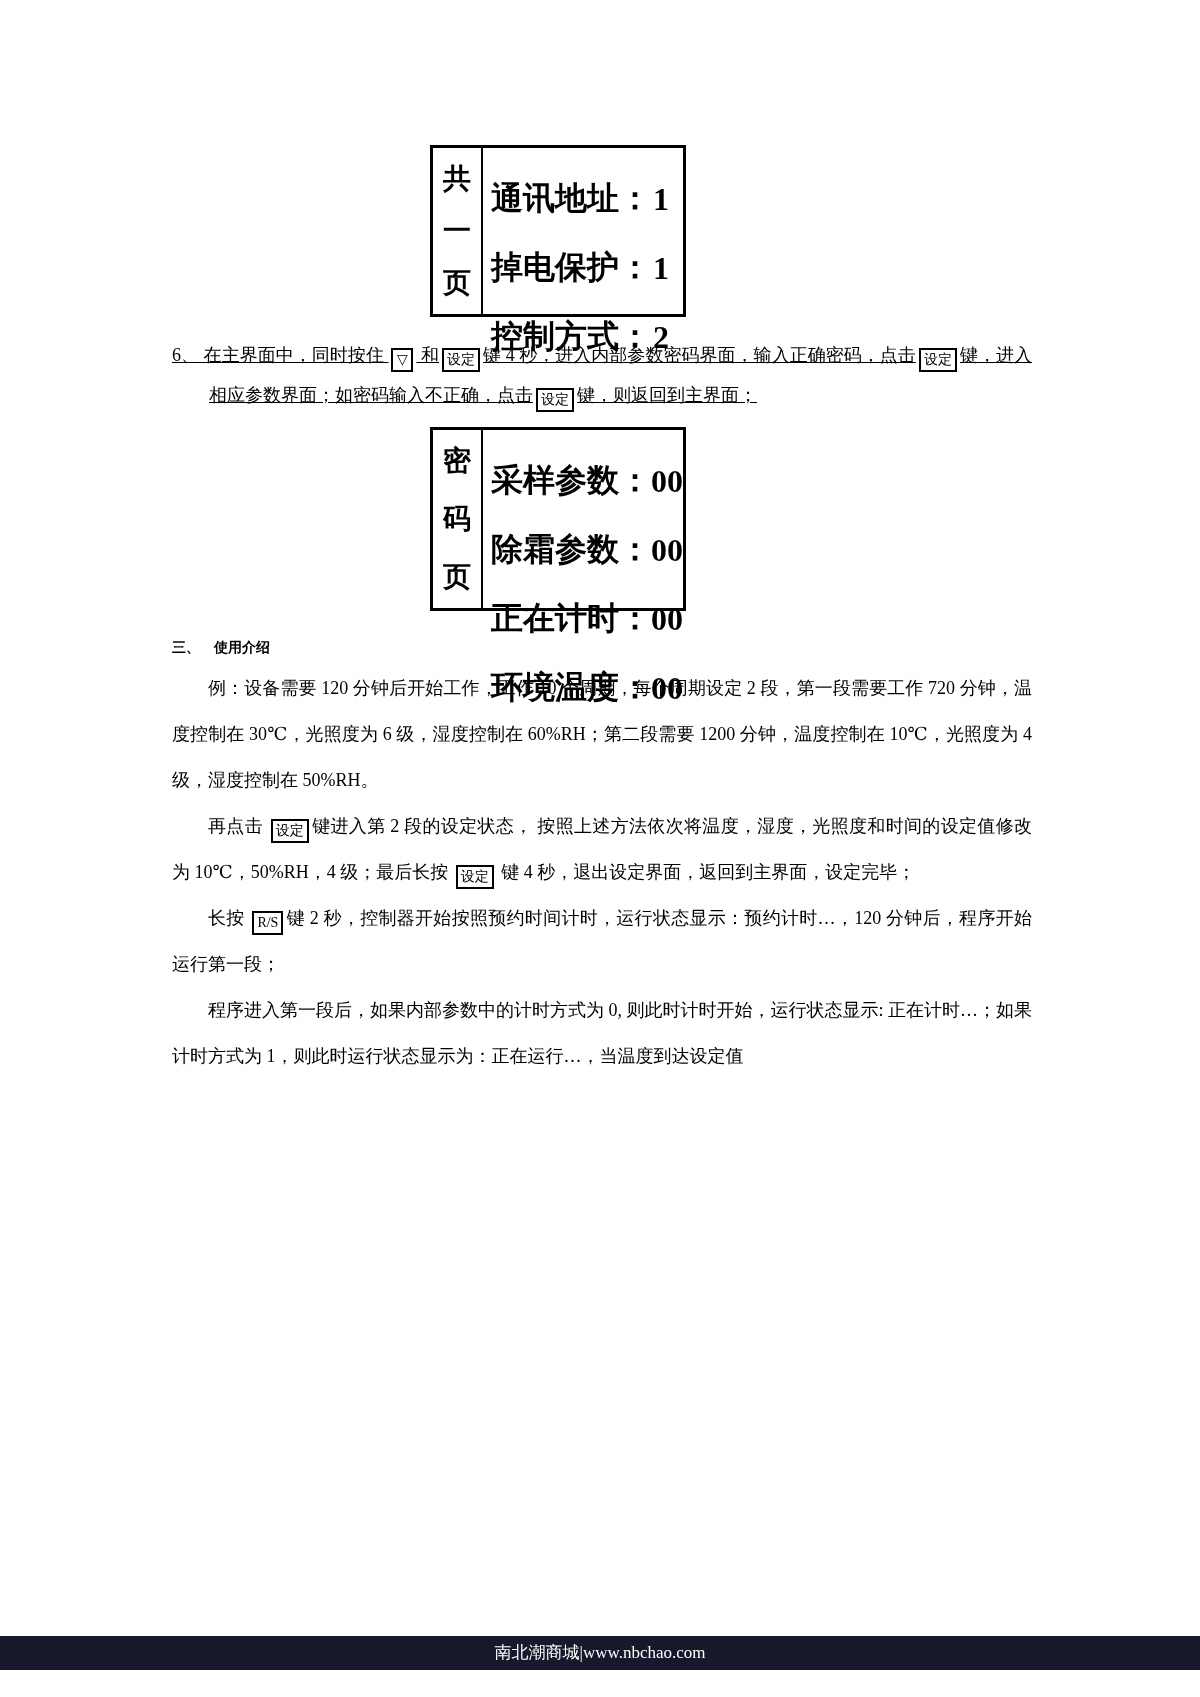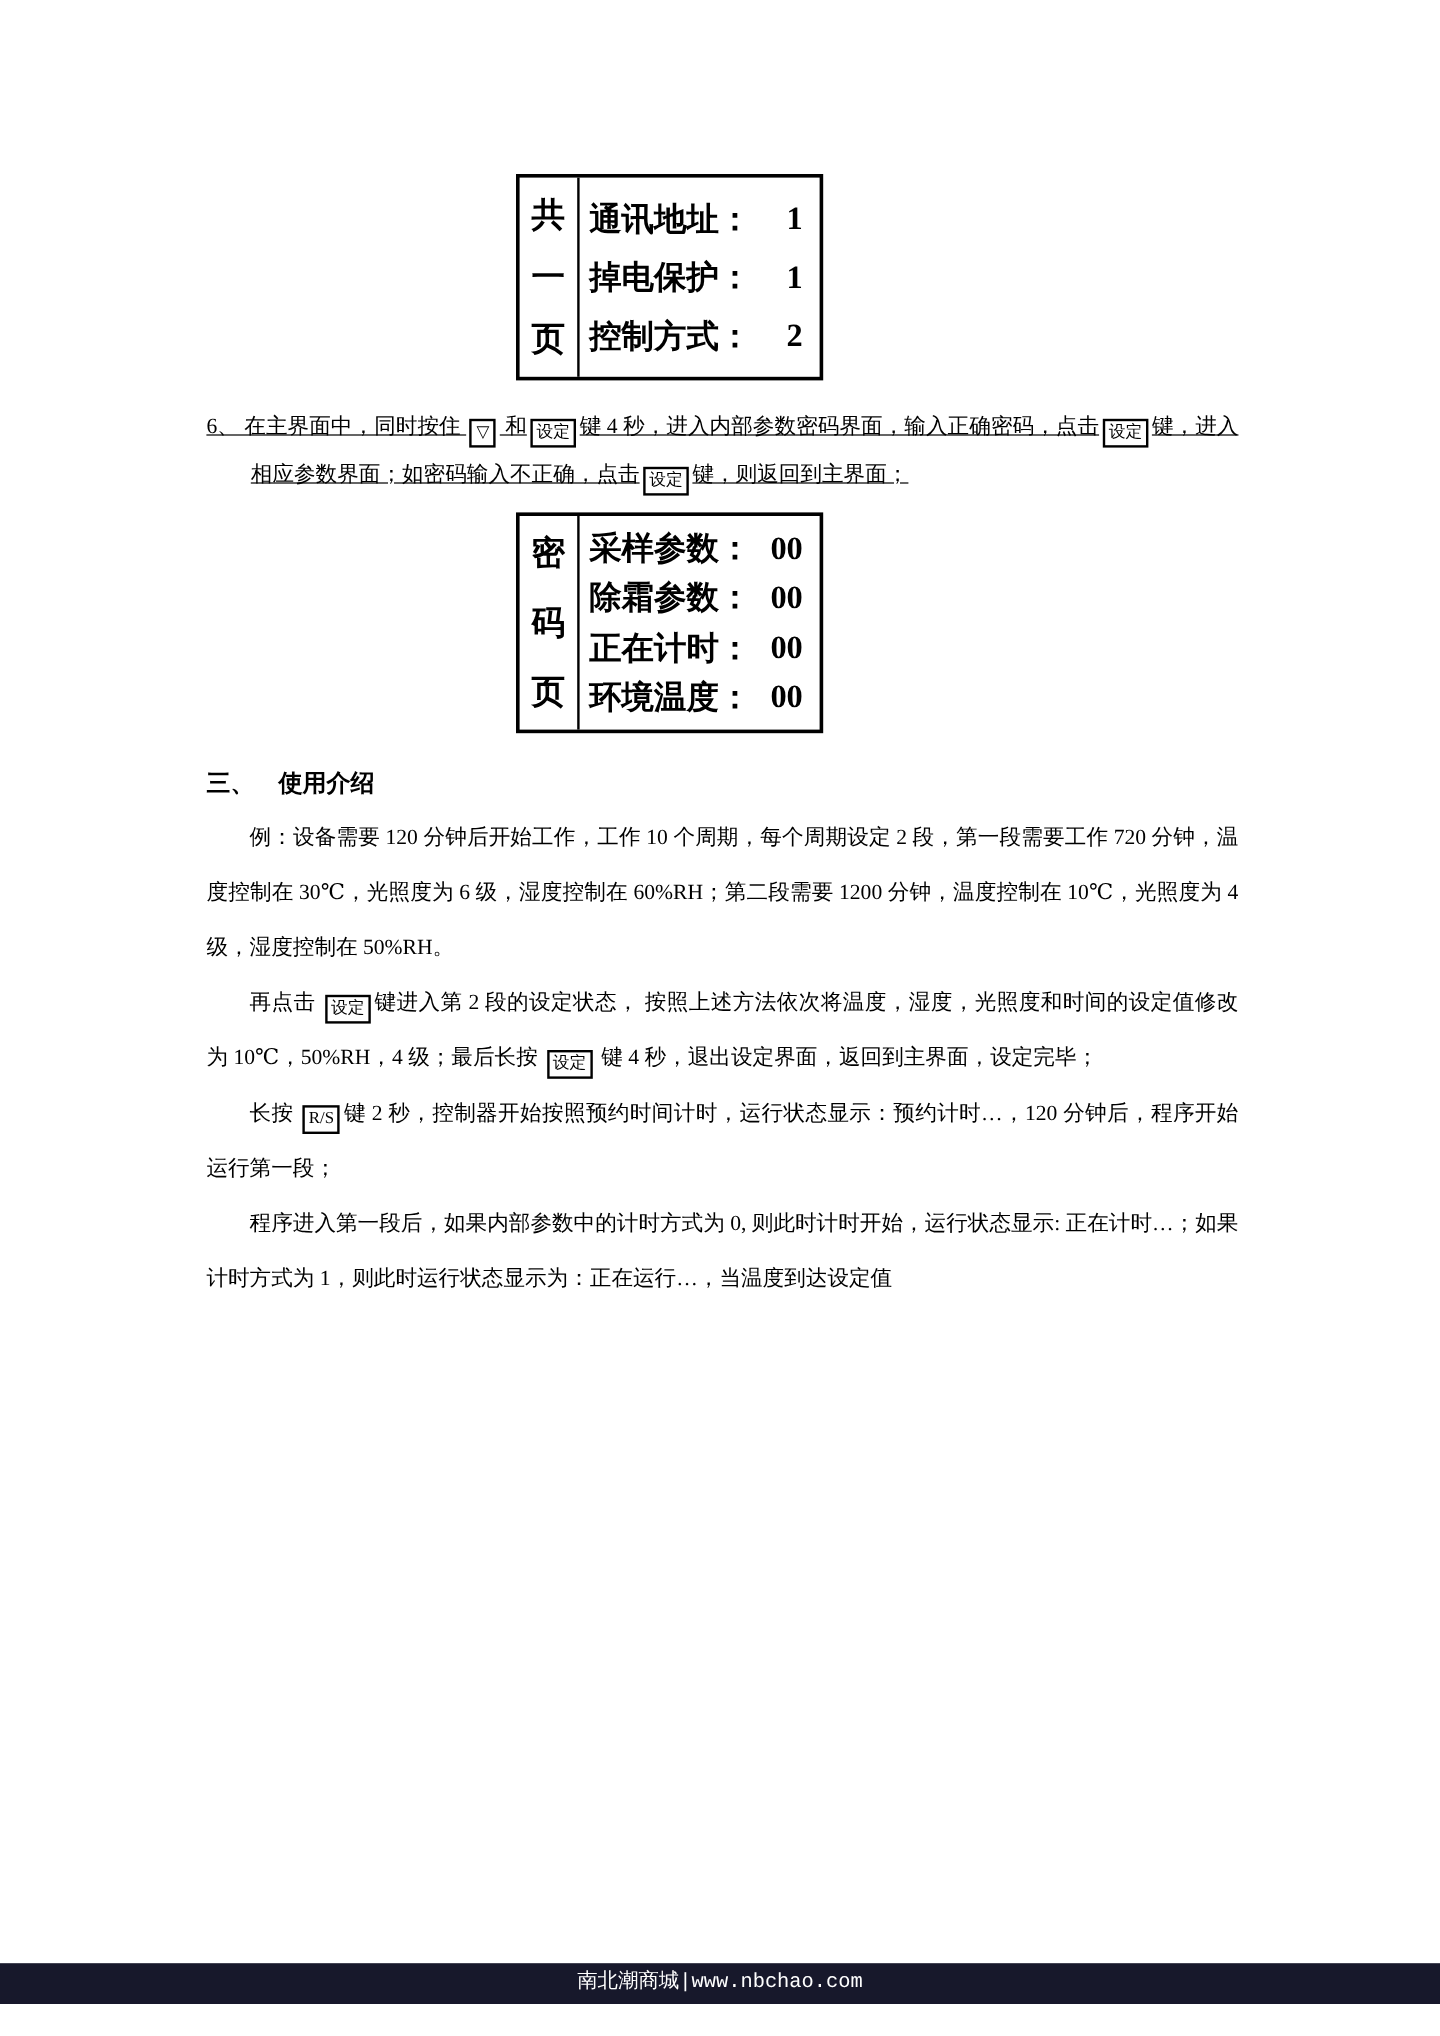--- a/index.html
+++ b/index.html
@@ -31,33 +31,33 @@
     border-right:2px solid #000;
     font-size:28px;font-weight:700;
   }
   .lcd-main{
     flex:1;display:flex;flex-direction:column;
     justify-content:space-evenly;
     padding:4px 14px 4px 8px;min-width:0;
   }
   .lcd-row{
     display:flex;justify-content:space-between;align-items:center;
-    font-size:27px;font-weight:700;white-space:nowrap;
+    font-size:32px;font-weight:700;white-space:nowrap;margin-top:25px;
   }
 
   
   .hang{
     font-size:18px;line-height:40px;
     text-align:justify;
     padding-left:37px;text-indent:-37px;
     margin:18px 0 0 0;
     text-decoration:underline;
   }
   .heading{
-    font-size:20px;font-weight:700;
+    font-size:14px;font-weight:700;
     font-family:"Liberation Sans","DejaVu Sans",sans-serif;
     margin:28px 0 8px 0;
   }
   .para{
     font-size:18px;line-height:46px;
     text-align:justify;text-indent:2em;
     margin:0;
   }
 
   
@@ -69,21 +69,21 @@
     text-align:center;text-indent:0;
     vertical-align:-3px;
     font-family:"Liberation Serif","DejaVu Serif",serif;
     font-weight:400;
   }
 
   .footer{
     position:absolute;left:0;right:0;bottom:27px;height:34px;
     background:#17182b;color:#ffffff;
     text-align:center;font-size:17px;line-height:34px;
-    font-family:Liberation Mono, monospace;
+    font-family:Liberation Serif, serif;
   }
 </style>
 </head>
 <body>
 
 <div class="page">
   <div class="content">
 
     <div class="lcd lcd1">
       <div class="lcd-side">

